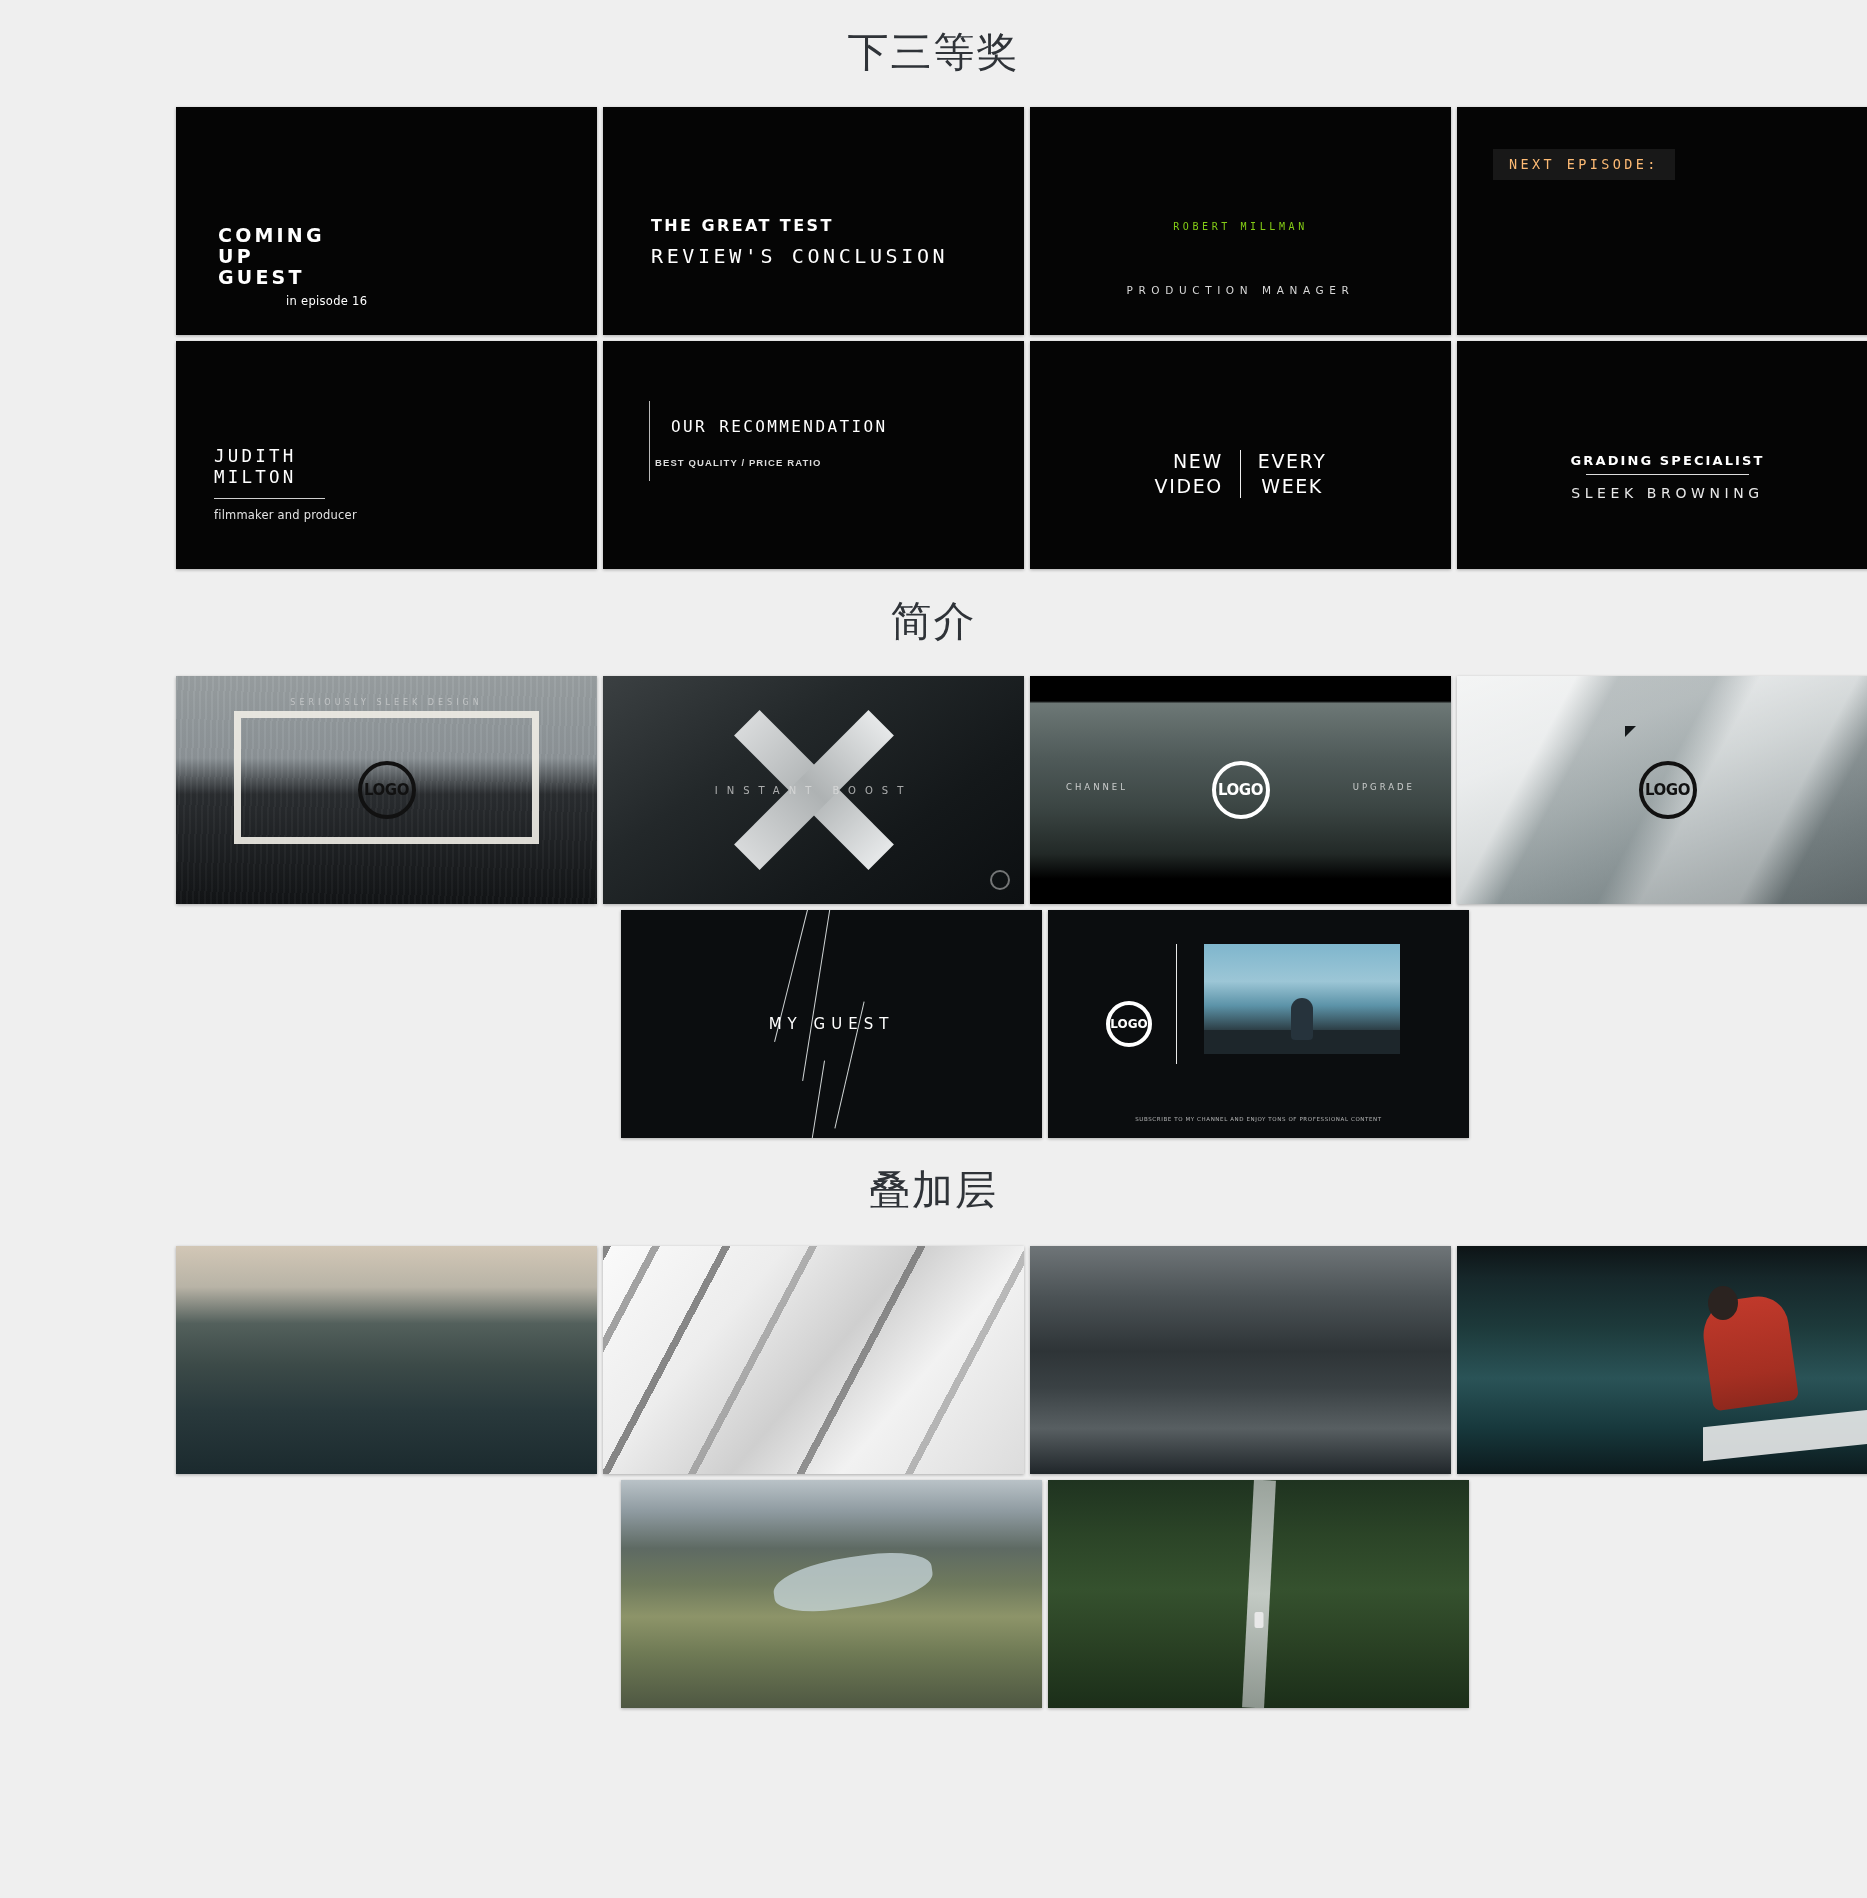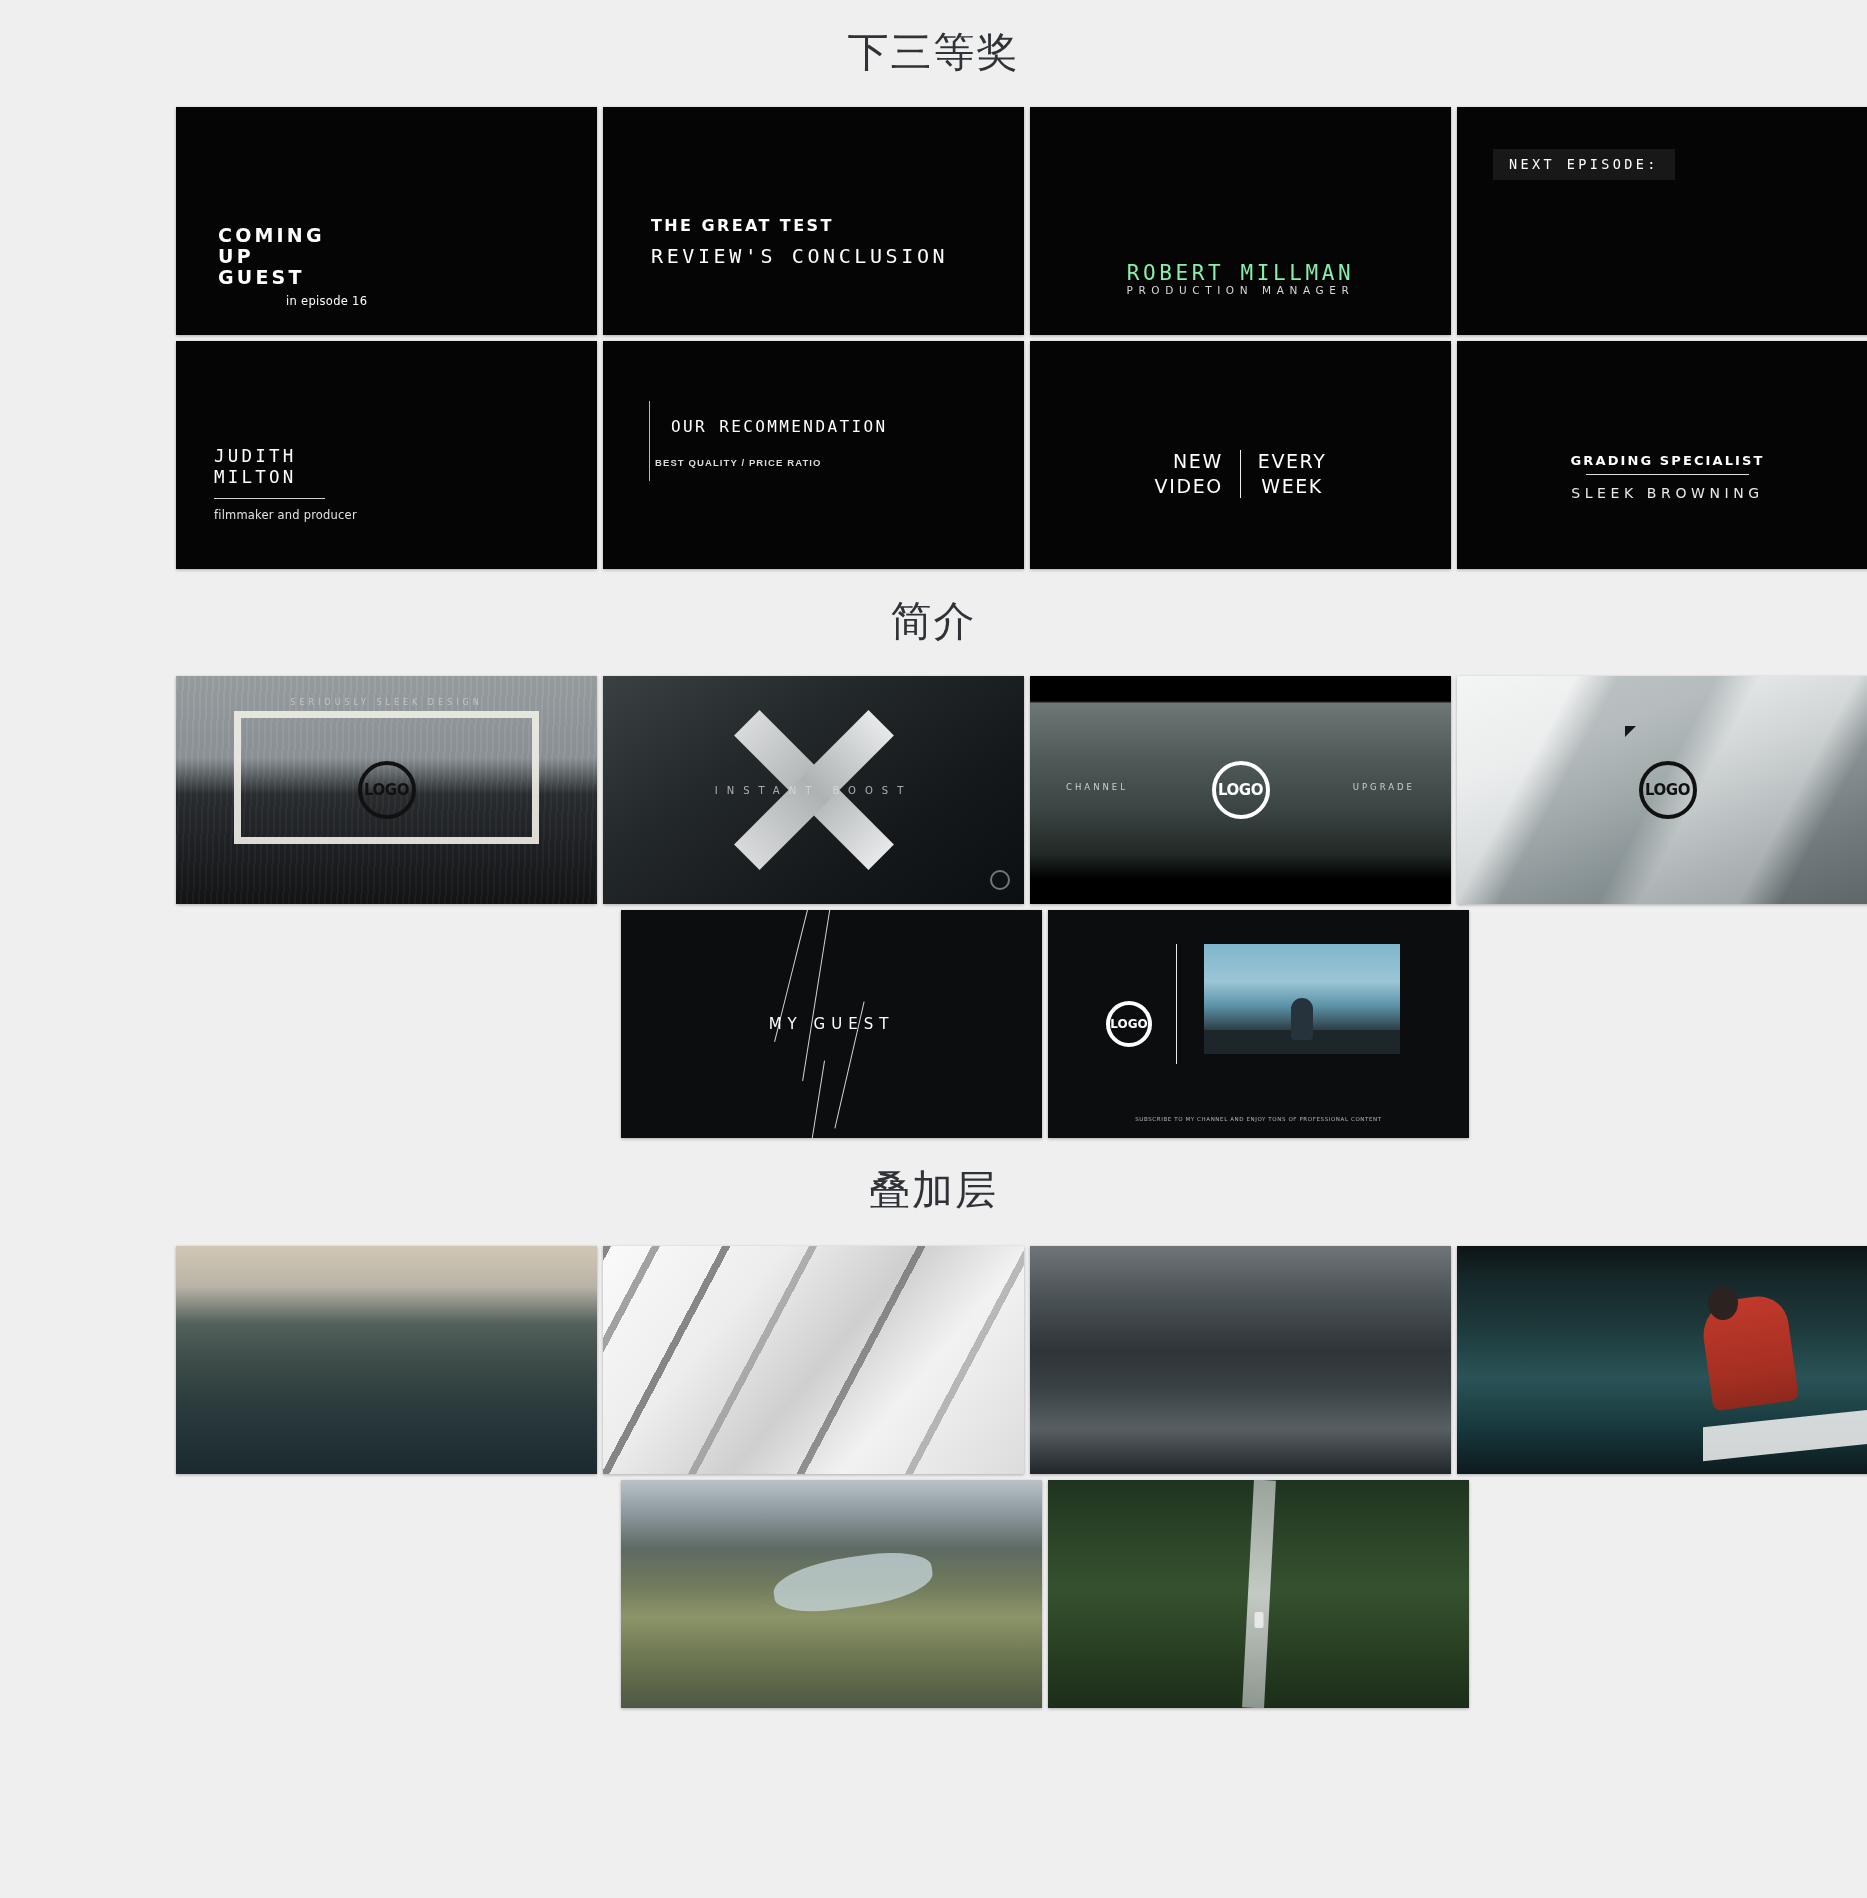--- a/index.html
+++ b/index.html
@@ -65,37 +65,36 @@
     font-family: "DejaVu Sans", sans-serif;
   }
   .great-title {
     left: 48px; top: 137px; color: #fff; font-size: 20px;
     font-weight: 500; letter-spacing: 3.6px;
     font-family: "DejaVu Sans Mono", "DejaVu Sans", monospace;
   }
 
   .name-center {
     left: 0; right: 0; top: 114px; text-align: center;
-    color: #86efac; font-size: 21px; font-weight: 500;
+    color: #84cc16; font-size: 10px; font-weight: 500;
     letter-spacing: 3.6px;
     font-family: "DejaVu Sans Mono", "DejaVu Sans", monospace;
-    margin-top: 40px;
   }
   .role-center {
     left: 0; right: 0; top: 149px; text-align: center;
     color: #d9d9d9; font-size: 10.5px; font-weight: 400;
     letter-spacing: 5.6px;
     font-family: "DejaVu Sans", sans-serif;
     margin-top: 28px;
   }
 
   .next-ep {
     left: 36px; top: 42px;
     background: #181818;
-    color: #ffffff; font-size: 13.5px; font-weight: 500;
+    color: #fdba74; font-size: 13.5px; font-weight: 500;
     letter-spacing: 3.4px; padding: 7px 16px 8px 16px;
     font-family: "DejaVu Sans Mono", "DejaVu Sans", monospace;
   }
 
   .judith-wrap { left: 38px; top: 105px; }
   .judith-name {
     color: #fff; font-size: 17.5px; font-weight: 500;
     letter-spacing: 3.2px; line-height: 21px;
     font-family: "DejaVu Sans Mono", "DejaVu Sans", monospace;
   }

